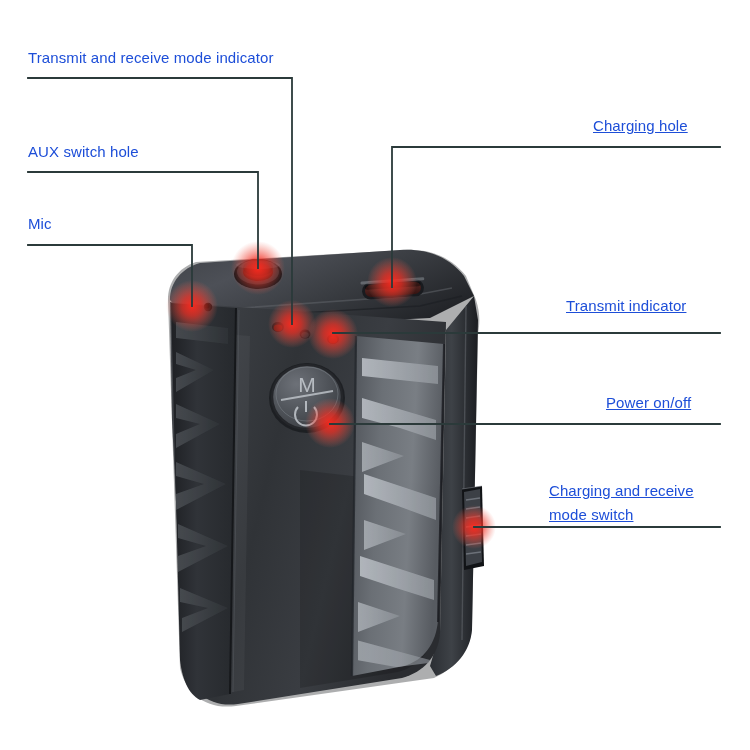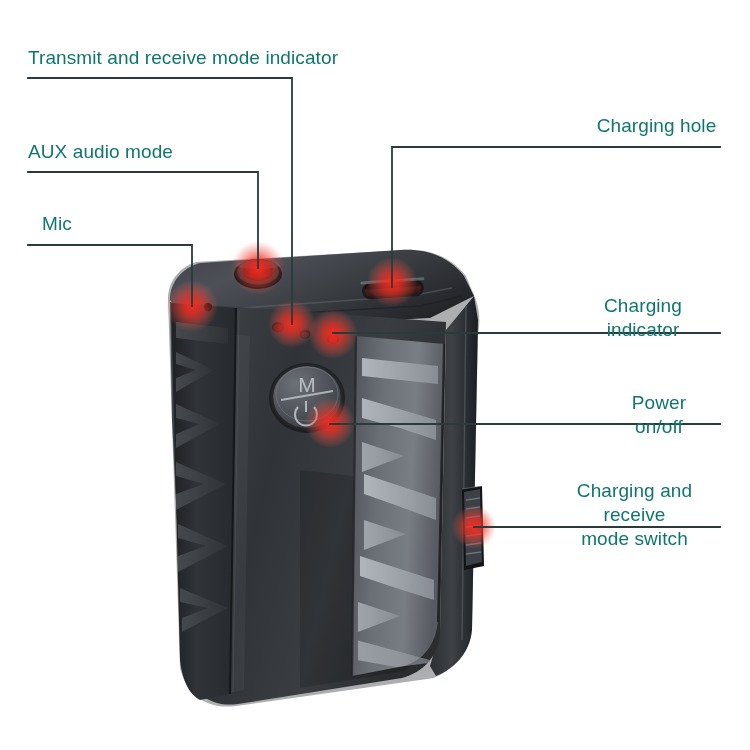--- a/index.html
+++ b/index.html
@@ -8,28 +8,28 @@
     width:750px;height:750px;
     background:#ffffff;
     font-family:"Liberation Sans", sans-serif;
     overflow:hidden;
   }
   #stage{position:relative;width:750px;height:750px;background:#fff;}
 
   
   .label{
     position:absolute;
-    font-size:19px;
+    font-size:15px;
     line-height:24px;
-    color:#0f766e;
+    color:#1d4ed8;
     white-space:pre-line;
     letter-spacing:.1px;
     font-family:"Liberation Sans", sans-serif;
   }
-  .label.right{text-align:center;}
+  .label.right{text-align:left;text-decoration:underline;}
 
   
   #leaders{position:absolute;left:0;top:0;width:750px;height:750px;}
 
   
   #device{position:absolute;left:0;top:0;width:750px;height:750px;}
 </style>
 </head>
 <body>
 
@@ -224,22 +224,22 @@
         <polyline points="28,245 192,245 192,306" fill="none"></polyline>
         <polyline points="720,147 392,147 392,287" fill="none"></polyline>
         <polyline points="720,333 333,333" fill="none"></polyline>
         <polyline points="720,424 330,424" fill="none"></polyline>
         <polyline points="720,527 474,527" fill="none"></polyline>
       </g>
   </svg>
 
   <div id="label-layer">
       <div class="label" style="left: 28px; top: 46px;">Transmit and receive mode indicator</div>
-      <div class="label" style="left: 28px; top: 140px;">AUX audio mode</div>
-      <div class="label" style="left: 28px; top: 212px; margin-left: 14px;">Mic</div>
+      <div class="label" style="left: 28px; top: 140px;">AUX switch hole</div>
+      <div class="label" style="left: 28px; top: 212px;">Mic</div>
       <div class="label right" style="left: 593px; top: 114px; right: 157px; width: 127px;">Charging hole</div>
-      <div class="label right" style="left: 566px; top: 294px; right: 184px; width: 154px;">Charging indicator</div>
+      <div class="label right" style="left: 566px; top: 294px; right: 184px; width: 154px;">Transmit indicator</div>
       <div class="label right" style="left: 606px; top: 391px; right: 136px; width: 106px;">Power on/off</div>
       <div class="label right" style="left: 549px; top: 479px; right: 201px; width: 171px;">Charging and receive
 mode switch</div>
     </div>
 
 </div>
 
 </body></html>

